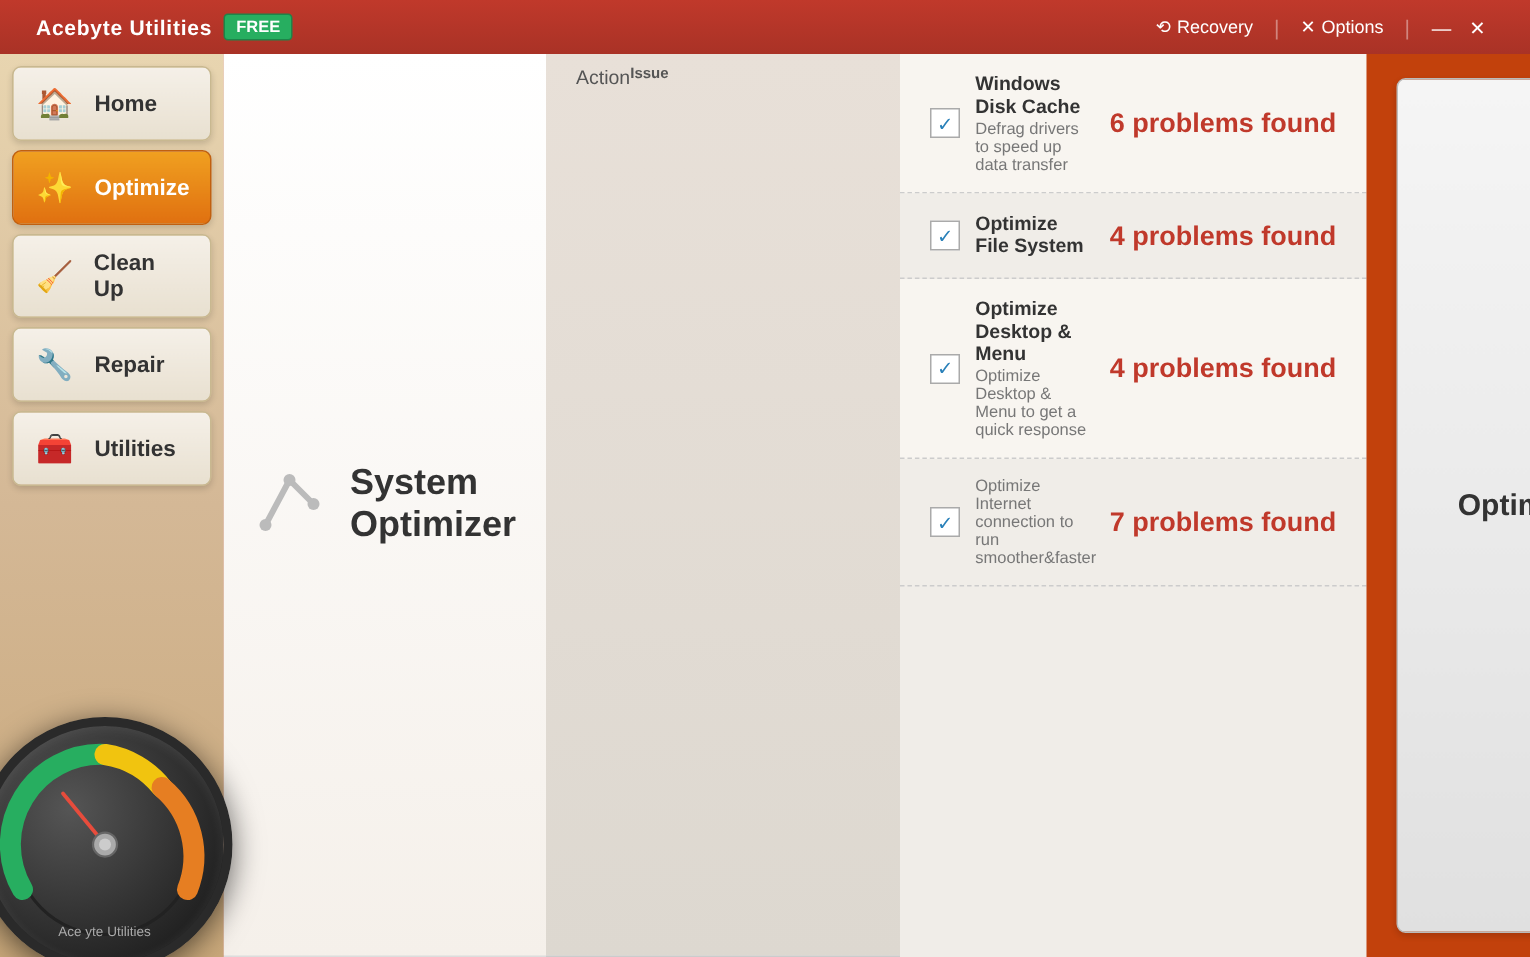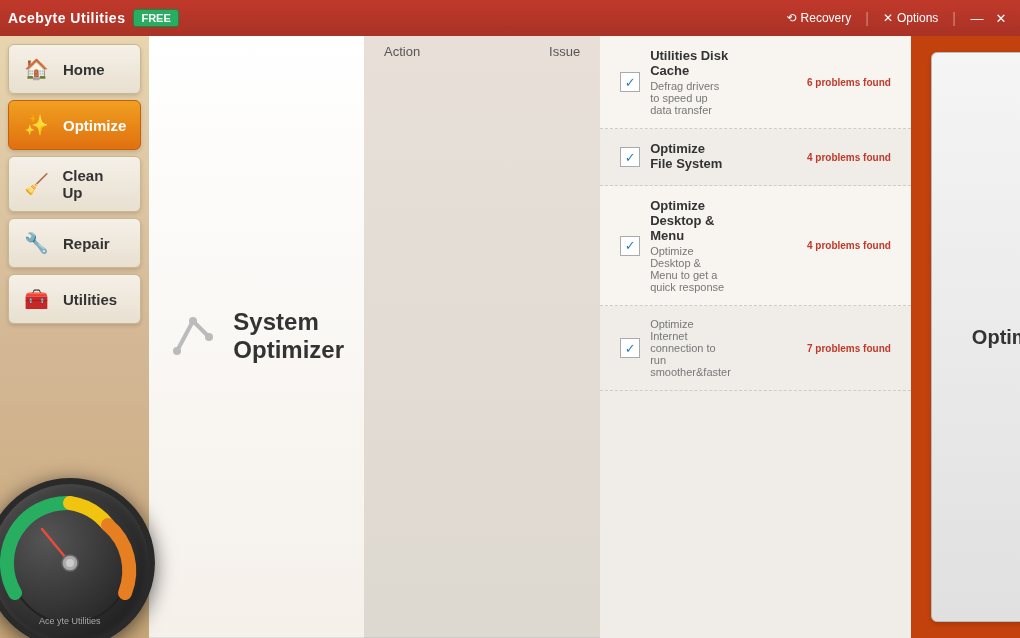--- a/index.html
+++ b/index.html
@@ -11,21 +11,21 @@
       background: #c0392b;
     }
 
     
     .title-bar {
       height: 36px;
       background: linear-gradient(to bottom, #c0392b, #a93226);
       display: flex;
       align-items: center;
       justify-content: space-between;
-      padding: 0 8px;
+      padding: 0 24px;
     }
     .title-bar-left {
       display: flex;
       align-items: center;
       gap: 8px;
     }
     .app-title {
       color: white;
       font-size: 14px;
       font-weight: bold;
@@ -210,24 +210,24 @@
     }
     .table-header-action {
       flex: 1;
       font-size: 13px;
       color: #555;
       font-weight: 500;
       text-align: right;
     }
     .table-header-issue {
       width: 160px;
-      font-size: 13px;
+      font-size: 10px;
       color: #555;
-      font-weight: 400;
-      text-align: right;
+      font-weight: 700;
+      text-align: left;
     }
 
     .table-row {
       display: flex;
       align-items: center;
       padding: 12px 20px;
       border-bottom: 1px dashed #ccc;
       background: #f8f5f0;
     }
     .table-row:nth-child(even) {
@@ -256,21 +256,21 @@
       color: #333;
       margin-bottom: 2px;
     }
     .row-desc {
       font-size: 11px;
       color: #777;
     }
     .row-issue {
       width: 160px;
       text-align: right;
-      font-size: 10px;
+      font-size: 18px;
       font-weight: bold;
       color: #c0392b;
     }
 
     
     .action-area {
       padding: 16px 20px;
       display: flex;
       justify-content: flex-end;
       background: #c2410c;
@@ -387,21 +387,21 @@
     <div class="table-header">
       <div class="table-header-action">Action</div>
       <div class="table-header-issue">Issue</div>
     </div>
 
     <div class="table-container">
 
       <div class="table-row">
         <div class="row-check">✓</div>
         <div class="row-text">
-          <div class="row-title">Utilities Disk Cache</div>
+          <div class="row-title">Windows Disk Cache</div>
           <div class="row-desc">Defrag drivers to speed up data transfer</div>
         </div>
         <div class="row-issue">6 problems found</div>
       </div>
 
       <div class="table-row">
         <div class="row-check">✓</div>
         <div class="row-text">
           <div class="row-title">Optimize File System</div>
         </div>

